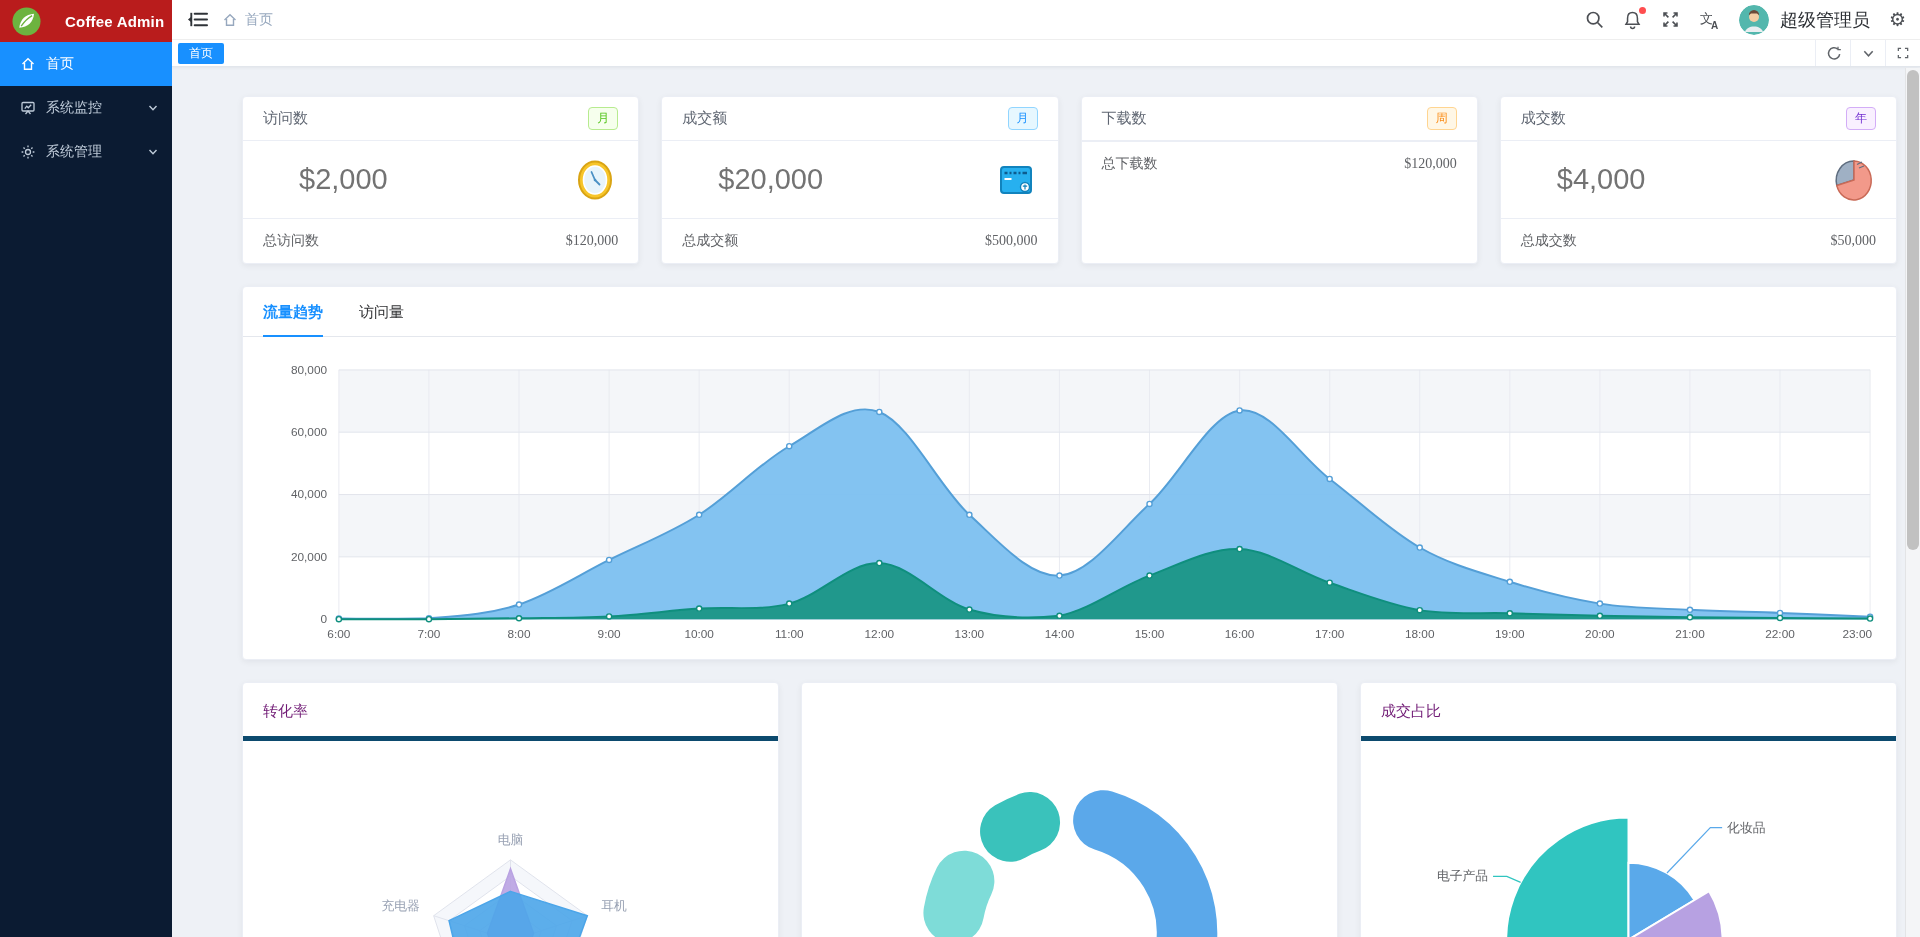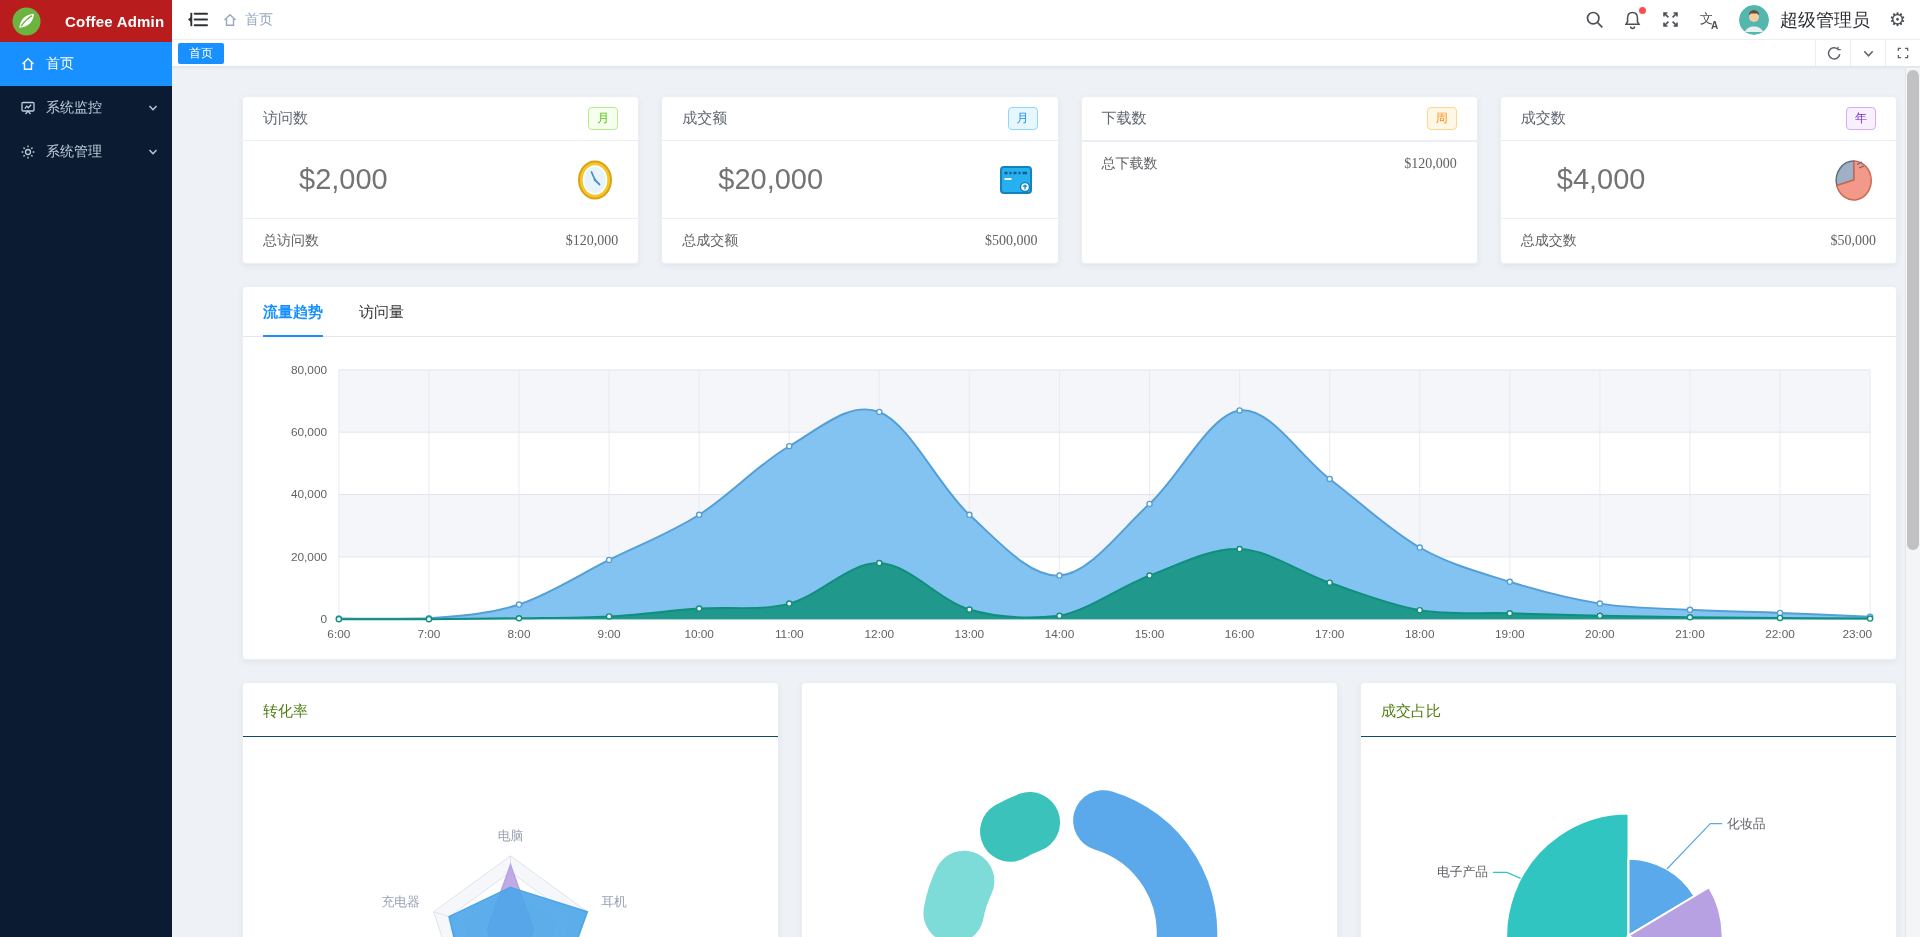--- a/index.html
+++ b/index.html
@@ -49,21 +49,21 @@
 
   .trend-card { margin-top:22px; height:374px; }
   .trend-tabs { display:flex; gap:36px; padding:16px 20px 0 20px; border-bottom:1px solid #e4e7ed;align-items:flex-end; }
   .ttab { font-size:15px; color:#303133; padding-bottom:14px; cursor:pointer; position:relative; }
   .ttab.active { color:#1890ff; font-weight:bold; }
   .ttab.active::after { content:""; position:absolute; left:0; right:0; bottom:-1px; height:2px; background:#1890ff; }
   #trend-chart { display:block; margin:10px 20px 0 20px; width:calc(100% - 40px); height:300px; }
 
   .bottom-row { margin-top:22px; display:grid; grid-template-columns:repeat(3,1fr); gap:22px; }
   .bottom-card { height:420px; }
-  .card-hd { padding:19px 20px 15px 20px; font-size:15px; color:#4d7c0f; border-bottom:1px solid #0c4a6e; }
+  .card-hd { padding:19px 20px 15px 20px; font-size:15px; color:#701a75; border-bottom:5px solid #0c4a6e; }
   .bottom-card svg.bchart { display:block; width:100%; height:356px; }
 
   
   .scrollbar { position:absolute; right:0; top:68px; bottom:0; width:15px; background:#f4f5f7; border-left:1px solid #e3e4e6; z-index:6; }
   .scroll-thumb { position:absolute; top:2px; left:1px; width:12px; height:480px; background:#c1c1c1; border-radius:6px; cursor:pointer; }
 
   text { font-family:"Liberation Sans","DejaVu Sans",sans-serif; }
 </style>
 </head>
 <body>

